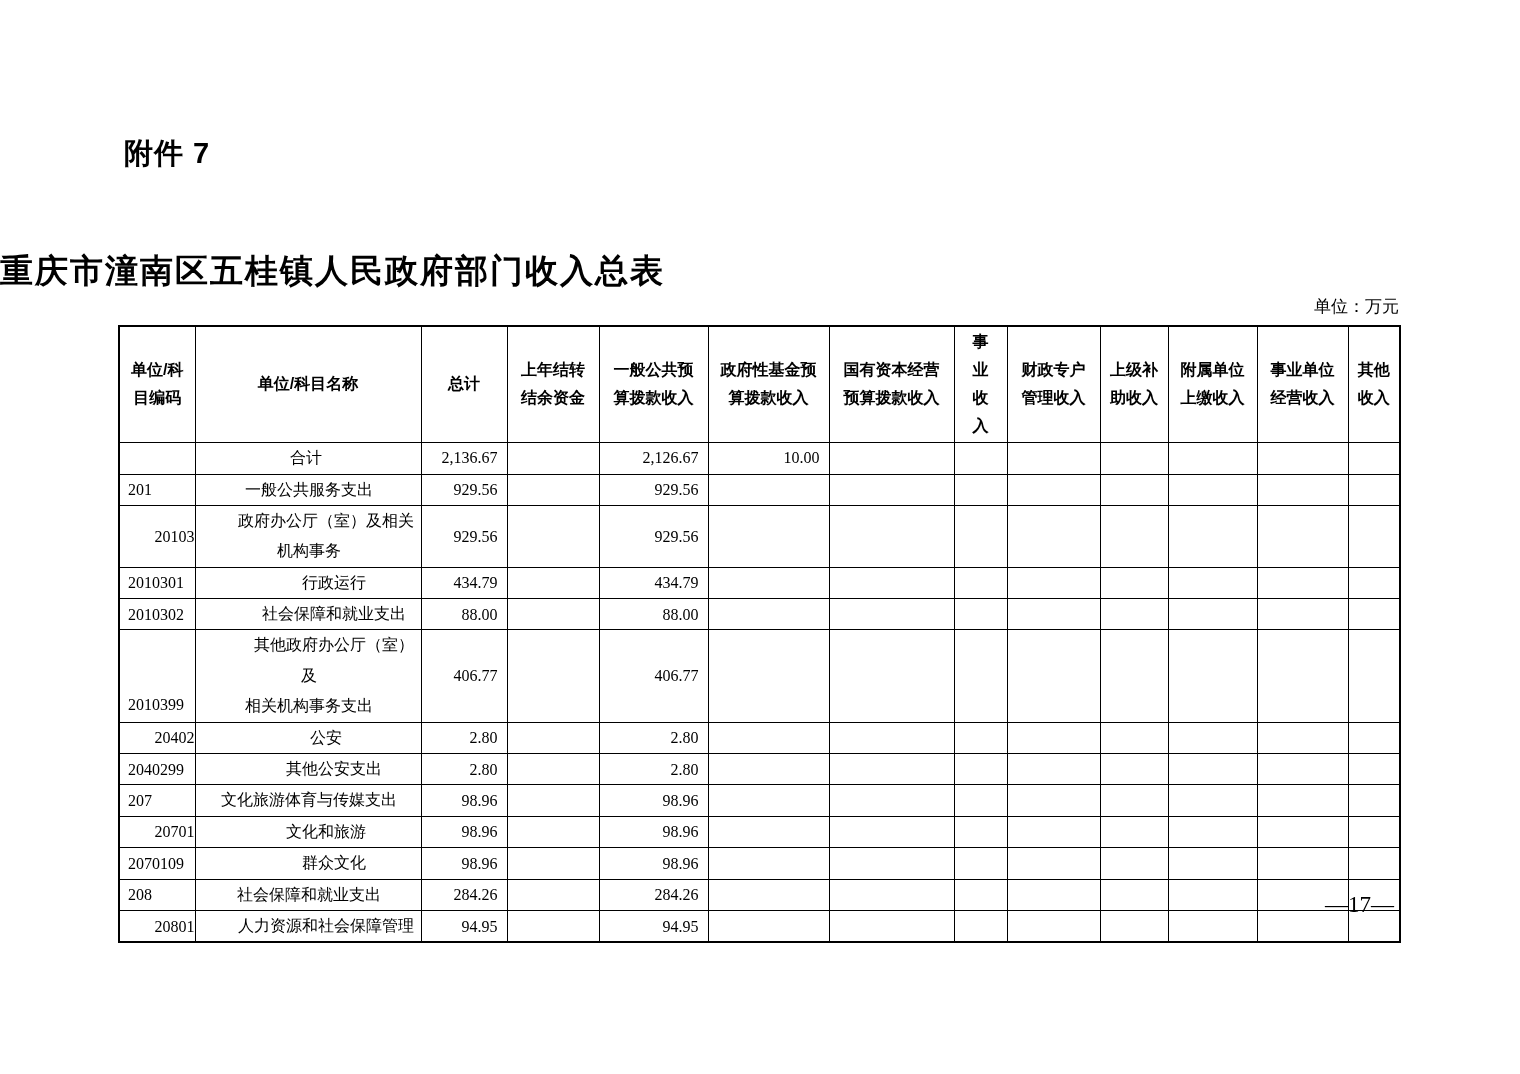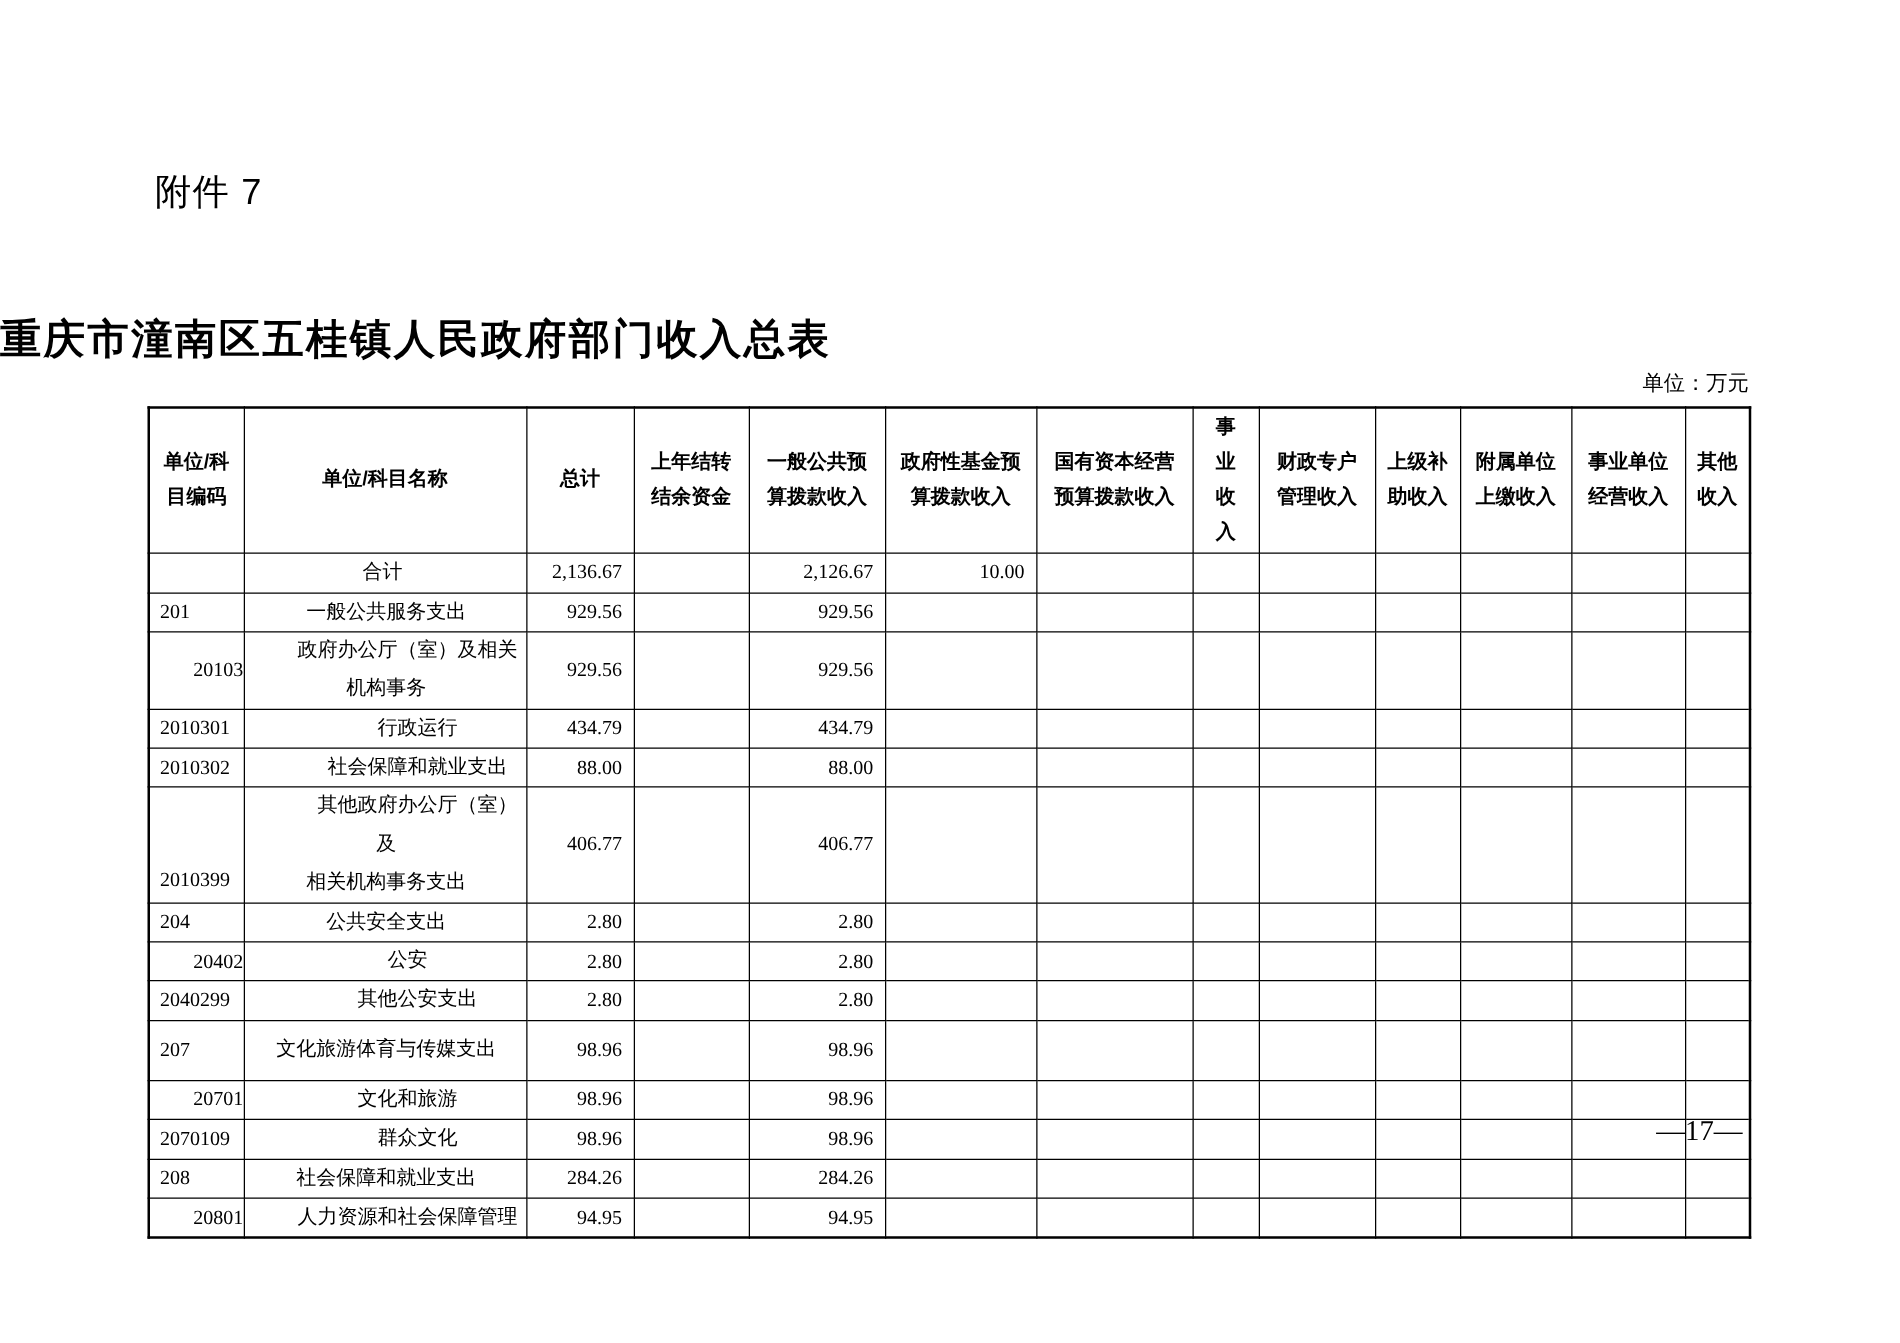--- a/index.html
+++ b/index.html
@@ -9,21 +9,21 @@
     background: #ffffff;
     color: #000;
     position: relative;
     font-family: "Liberation Serif", serif;
     overflow: hidden;
   }
   .attachment {
     position: absolute;
     left: 124px; top: 134px;
     font-family: "Liberation Sans", sans-serif;
-    font-weight: normal;
+    font-weight: bold;
     font-size: 29px;
     letter-spacing: 1px;
   }
   .doc-title {
     position: absolute;
     left: 0; top: 249px;
     width: 100%;
     text-align: left;
     font-family: "Liberation Sans", sans-serif;
     font-weight: bold;
@@ -229,35 +229,20 @@
           <td class="num"></td>
           <td class="num"></td>
           <td class="num"></td>
           <td class="num"></td>
           <td class="num"></td>
           <td class="num"></td>
           <td class="num"></td>
           <td class="num"></td>
         </tr>
         <tr style="height: 31px;">
-          <td class="code lv1">204</td>
-          <td class="name n1">公共安全支出</td>
-          <td class="num">2.80</td>
-          <td class="num"></td>
-          <td class="num">2.80</td>
-          <td class="num"></td>
-          <td class="num"></td>
-          <td class="num"></td>
-          <td class="num"></td>
-          <td class="num"></td>
-          <td class="num"></td>
-          <td class="num"></td>
-          <td class="num"></td>
-        </tr>
-        <tr style="height: 31px;">
           <td class="code lv2">20402</td>
           <td class="name n2">公安</td>
           <td class="num">2.80</td>
           <td class="num"></td>
           <td class="num">2.80</td>
           <td class="num"></td>
           <td class="num"></td>
           <td class="num"></td>
           <td class="num"></td>
           <td class="num"></td>
@@ -273,21 +258,21 @@
           <td class="num">2.80</td>
           <td class="num"></td>
           <td class="num"></td>
           <td class="num"></td>
           <td class="num"></td>
           <td class="num"></td>
           <td class="num"></td>
           <td class="num"></td>
           <td class="num"></td>
         </tr>
-        <tr style="height: 48px;">
+        <tr style="height: 31px;">
           <td class="code lv1">207</td>
           <td class="name n1">文化旅游体育与传媒支出</td>
           <td class="num">98.96</td>
           <td class="num"></td>
           <td class="num">98.96</td>
           <td class="num"></td>
           <td class="num"></td>
           <td class="num"></td>
           <td class="num"></td>
           <td class="num"></td>

